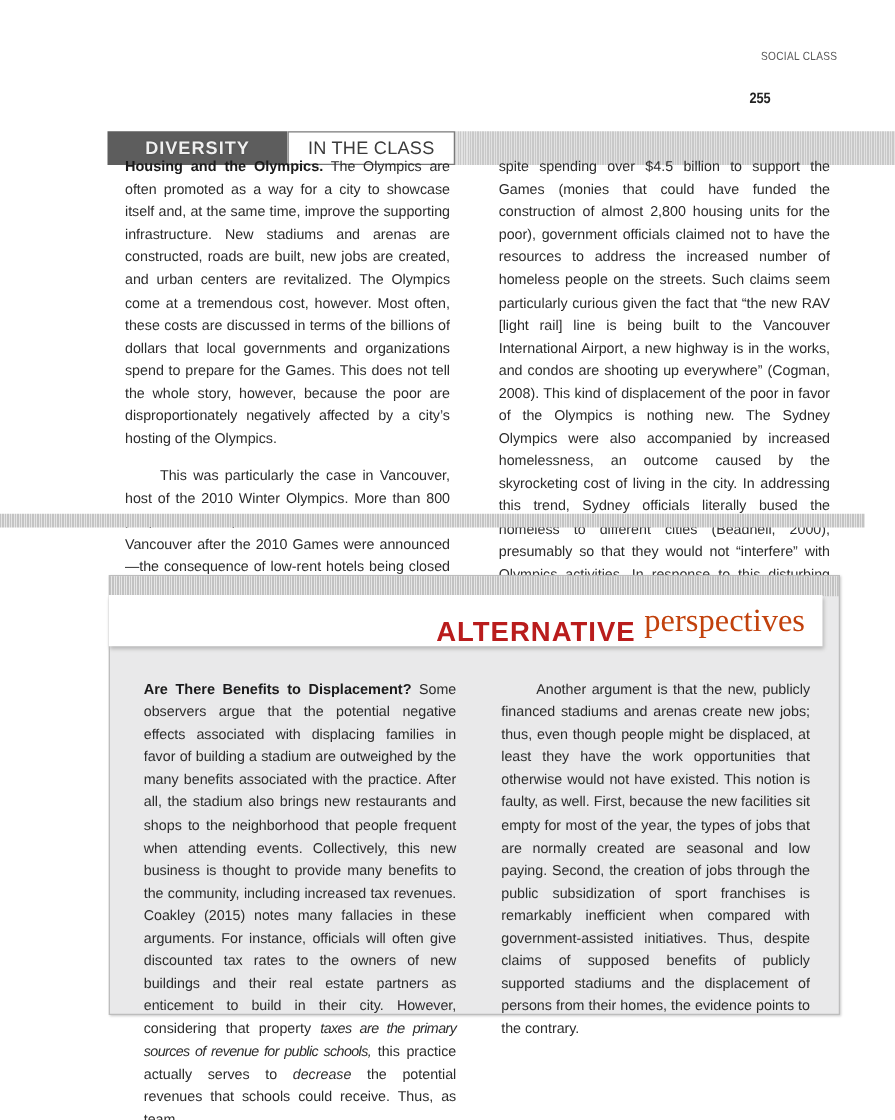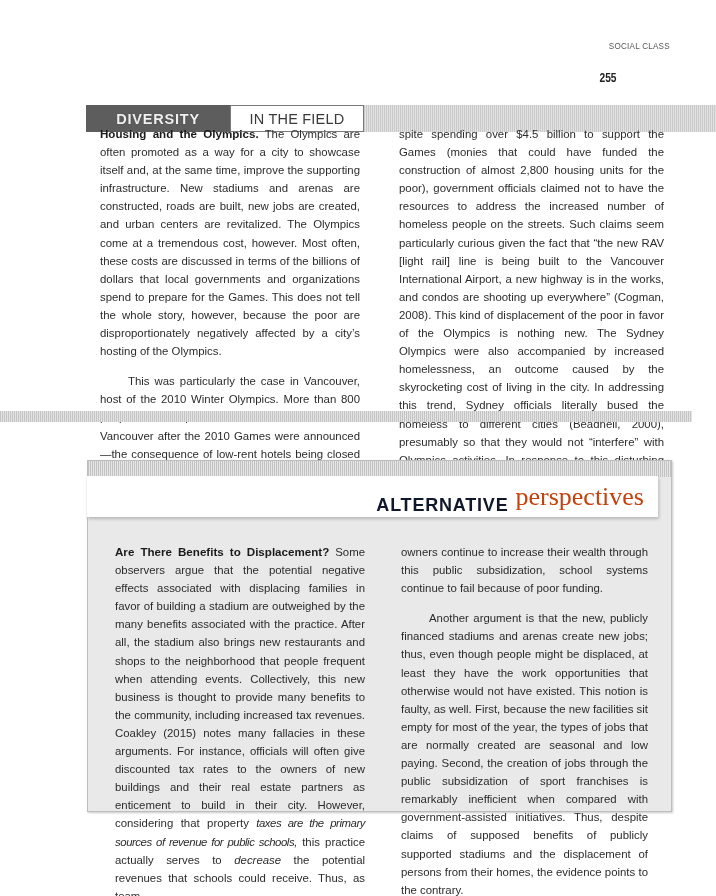--- a/index.html
+++ b/index.html
@@ -61,42 +61,42 @@
   .alt-box .top-stripe {
     position: absolute; top: 0; left: 0; right: 0; height: 16px;
     background: repeating-linear-gradient(90deg, #c2c2c2 0 1px, #e6e6e6 1px 2px);
   }
   .alt-title {
     position: absolute; top: 476px; left: 87px; width: 571px; height: 41px; background: #fff;
     box-shadow: 1px 2px 3px #b8b8b8; display: flex; align-items: center; justify-content: flex-end;
     padding-right: 14px; box-sizing: border-box; gap: 7px;
   }
   .alt-title .alt-word {
-    font-family: "Liberation Sans", sans-serif; font-weight: bold; font-size: 18px; color: #0f172a;
+    font-family: "Liberation Sans", sans-serif; font-weight: bold; font-size: 22px; color: #b91c1c;
     letter-spacing: 0.8px; margin-top: 18px;
   }
   .alt-title .persp-word {
     font-family: "Liberation Serif", serif; font-size: 26px; color: #c2410c;
   }
   .col3 { left: 103px; top: 531px; width: 274px; font-size: 11.4px; line-height: 18.1px; }
   .col4 { left: 389px; top: 531px; width: 271px; font-size: 11.4px; line-height: 18.1px; }
   .tight { letter-spacing: -0.45px; word-spacing: -0.5px; font-style: italic; }
   em { font-style: italic; }
 </style>
 </head>
 <body>
 
 <div class="running-head">
   <span class="section">SOCIAL CLASS</span>
   <span class="page-num">255</span>
 </div>
 
 <div class="div-banner">
   <div class="dark">DIVERSITY</div>
-  <div class="light">IN THE FIELD</div>
+  <div class="light">IN THE CLASS</div>
   <div class="stripes"></div>
 </div>
 
 <div class="col col1">
   <p><span class="runin">Housing and the Olympics.</span><span> The Olympics are often promoted as a way for a city to showcase itself and, at the same time, improve the supporting infrastructure. New stadiums and arenas are constructed, roads are built, new jobs are created, and urban centers are revitalized. The Olympics come at a tremendous cost, however. Most often, these costs are discussed in terms of the billions of dollars that local governments and organizations spend to prepare for the Games. This does not tell the whole story, however, because the poor are disproportionately negatively affected by a city’s hosting of the Olympics.</span></p>
   <p class="indent">This was particularly the case in Vancouver, host of the 2010 Winter Olympics. More than 800 people were displaced in one area of downtown Vancouver after the 2010 Games were announced—the consequence of low-rent hotels being closed and demolished so that high-priced condominiums could be built in their place (Cogman, 2008). No low-rent housing alternatives were to be found in nearby areas. De-</p>
 </div>
 
 <div class="col col2">
   <p>spite spending over $4.5 billion to support the Games (monies that could have funded the construction of almost 2,800 housing units for the poor), government officials claimed not to have the resources to address the increased number of homeless people on the streets. Such claims seem particularly curious given the fact that “the new RAV [light rail] line is being built to the Vancouver International Airport, a new highway is in the works, and condos are shooting up everywhere” (Cogman, 2008). This kind of displacement of the poor in favor of the Olympics is nothing new. The Sydney Olympics were also accompanied by increased homelessness, an outcome caused by the skyrocketing cost of living in the city. In addressing this trend, Sydney officials literally bused the homeless to different cities (Beadnell, 2000), presumably so that they would not “interfere” with Olympics activities. In response to this disturbing phenomenon, Cogman acutely noted that “if the homeless had an Olympic category, maybe someone would notice.”</p>
@@ -110,15 +110,14 @@
 <div class="alt-title">
   <span class="alt-word">ALTERNATIVE</span>
   <span class="persp-word">perspectives</span>
 </div>
 
 <div class="col col3">
   <p><span class="runin">Are There Benefits to Displacement?</span><span> Some observers argue that the potential negative effects associated with displacing families in favor of building a stadium are outweighed by the many benefits associated with the practice. After all, the stadium also brings new restaurants and shops to the neighborhood that people frequent when attending events. Collectively, this new business is thought to provide many benefits to the community, including increased tax revenues. Coakley (2015) notes many fallacies in these arguments. For instance, officials will often give discounted tax rates to the owners of new buildings and their real estate partners as enticement to build in their city. However, considering that property</span> <span class="tight">taxes are the primary sources of revenue for public schools,</span> <span>this practice actually serves to </span><em>decrease</em><span> the potential revenues that schools could receive. Thus, as team</span></p>
 </div>
 
 <div class="col col4">
-  <p>owners continue to increase their wealth through this public subsidization, school systems continue to fail because of poor funding.</p>
   <p class="indent">Another argument is that the new, publicly financed stadiums and arenas create new jobs; thus, even though people might be displaced, at least they have the work opportunities that otherwise would not have existed. This notion is faulty, as well. First, because the new facilities sit empty for most of the year, the types of jobs that are normally created are seasonal and low paying. Second, the creation of jobs through the public subsidization of sport franchises is remarkably inefficient when compared with government-assisted initiatives. Thus, despite claims of supposed benefits of publicly supported stadiums and the displacement of persons from their homes, the evidence points to the contrary.</p>
 </div>
 
 </body></html>

